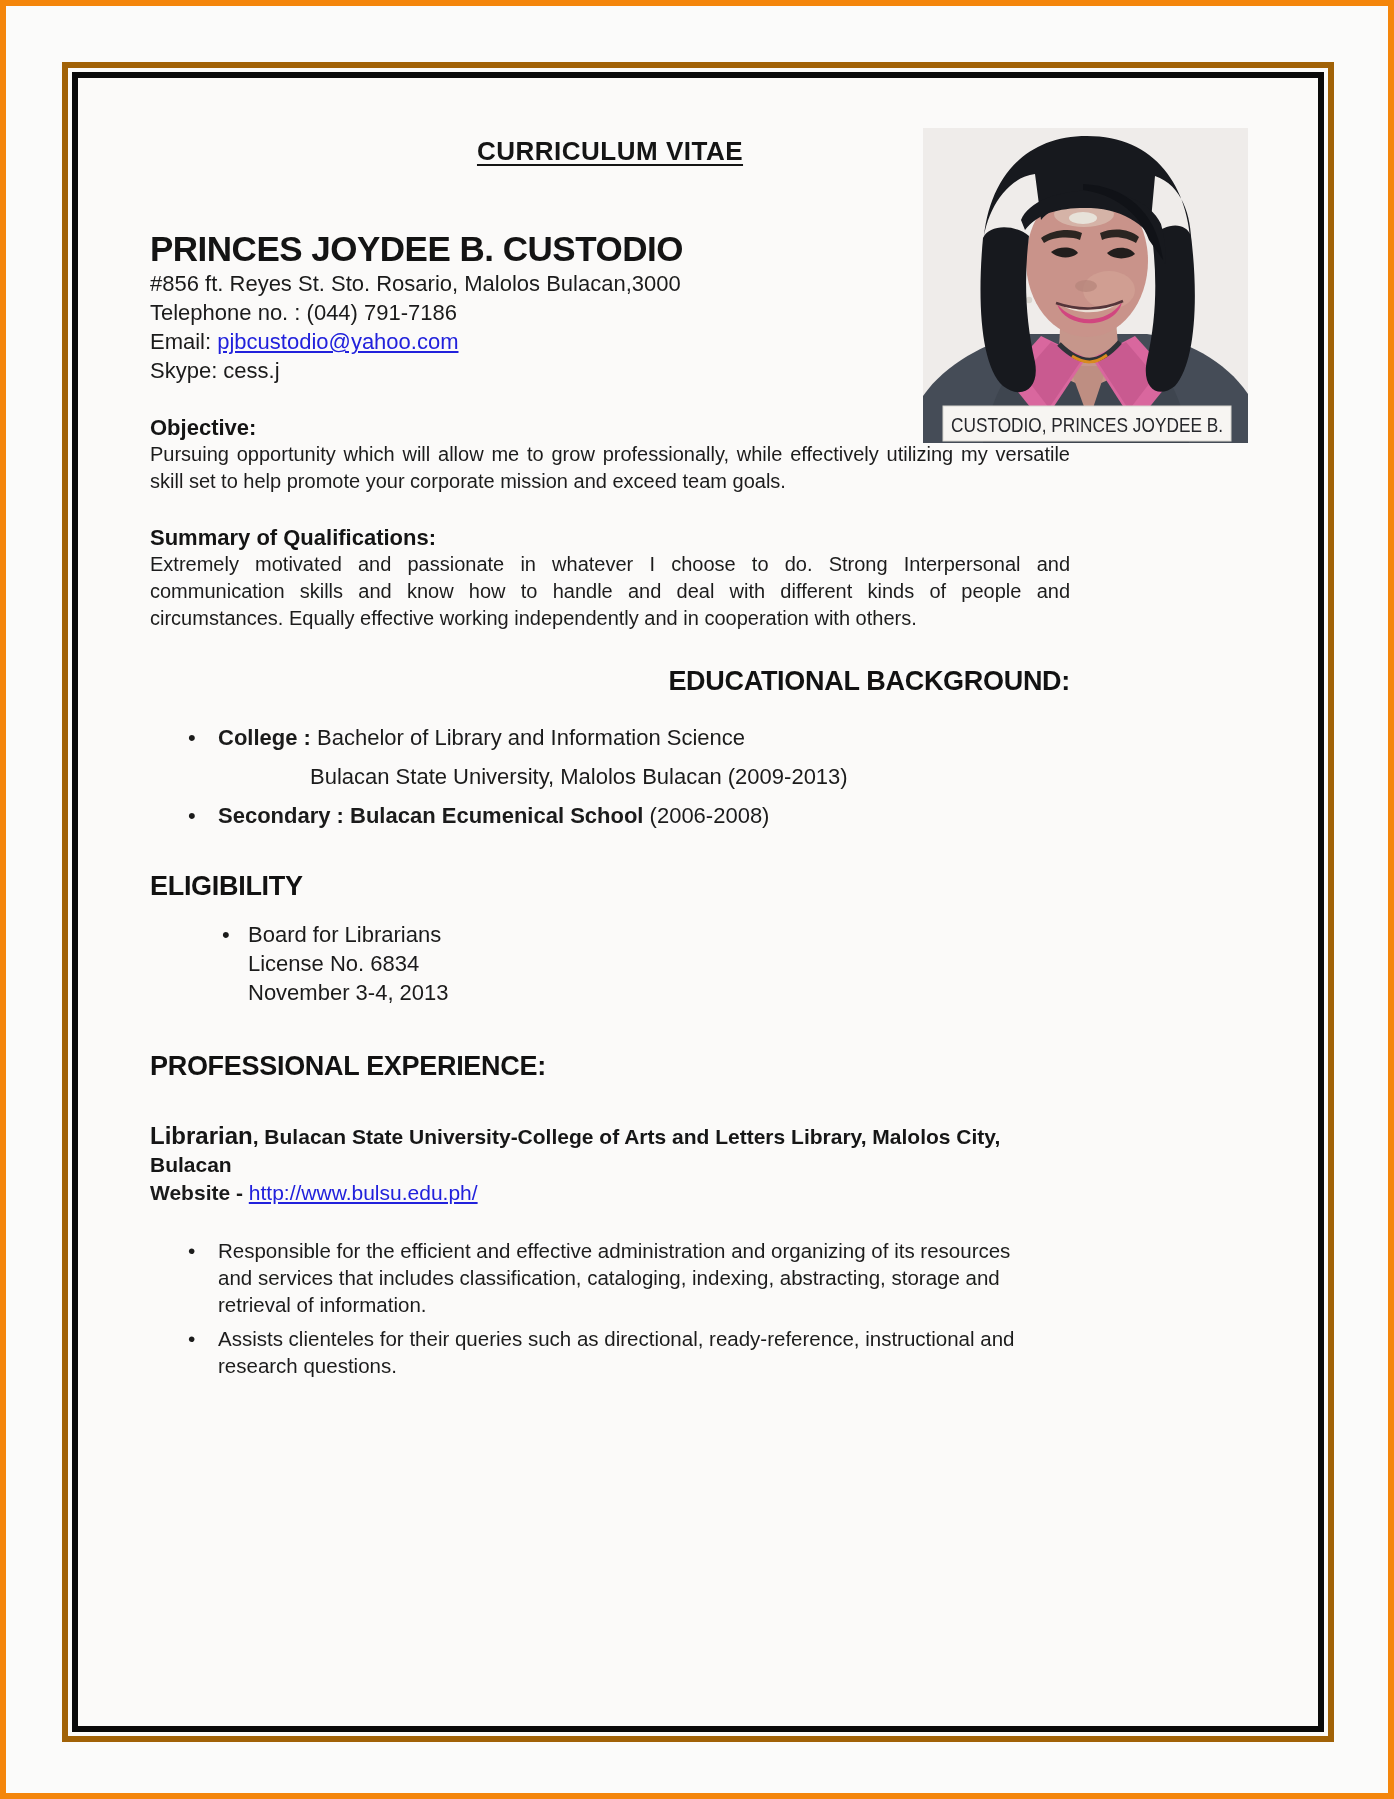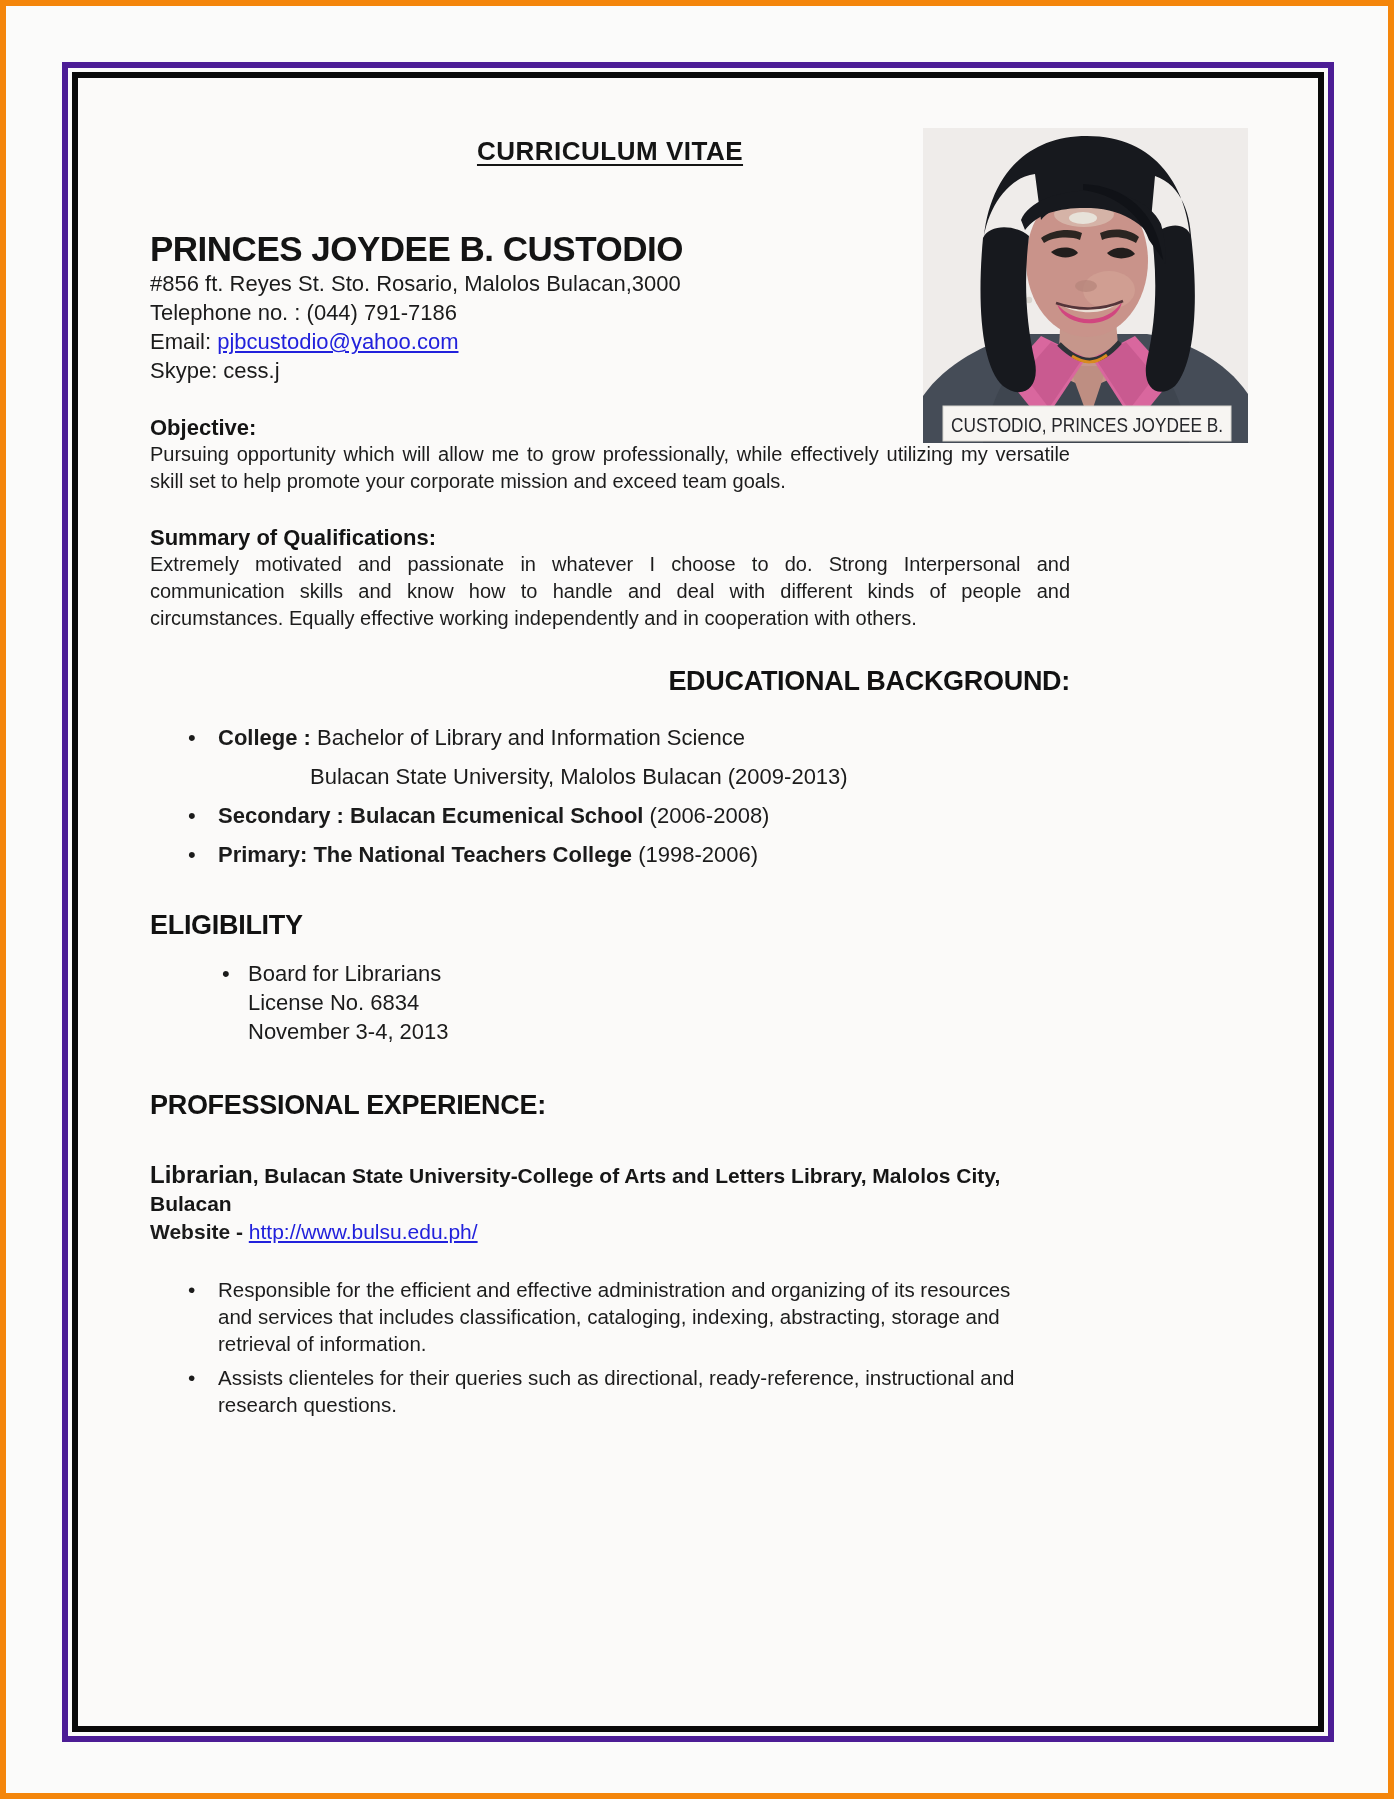--- a/index.html
+++ b/index.html
@@ -6,21 +6,21 @@
   html,body { width:1394px; height:1799px; }
   body { font-family:"Liberation Sans", sans-serif; background:#ffffff; position:relative; }
 
   .page {
     position:absolute; inset:0;
     border:6px solid #F4860B;
     background:#FBFBFA;
   }
   .frame-outer {
     position:absolute; left:56px; top:56px; right:54px; bottom:51px;
-    border:6px solid #4c1d95;
+    border:6px solid #a16207;
     padding-left:12px;
   }
   .frame-inner {
     position:absolute; inset:4px;
     border:6px solid #0A0A0A;
     background:#FBFAF9;
   }
   .content {
     position:absolute; inset:0;
     padding:58px 0 0 72px;
@@ -101,21 +101,20 @@
           <div class="para">Pursuing opportunity which will allow me to grow professionally, while effectively utilizing my versatile skill set to help promote your corporate mission and exceed team goals.</div>
 
           <div class="sub-heading">Summary of Qualifications:</div>
           <div class="para">Extremely motivated and passionate in whatever I choose to do. Strong Interpersonal and communication skills and know how to handle and deal with different kinds of people and circumstances. Equally effective working independently and in cooperation with others.</div>
 
           <div class="section-heading edu-heading">EDUCATIONAL BACKGROUND:</div>
           <div class="edu-list">
             <div class="edu-item"><span class="b">College : </span><span>Bachelor of Library and Information Science</span></div>
             <div class="edu-line2">Bulacan State University, Malolos Bulacan (2009-2013)</div>
             <div class="edu-item"><span class="b">Secondary : Bulacan Ecumenical School </span><span>(2006-2008)</span></div>
-            <div class="edu-item"><span class="b">Primary: The National Teachers College </span><span>(1998-2006)</span></div>
           </div>
 
           <div class="section-heading eli-heading">ELIGIBILITY</div>
           <div class="eli-list">
             <div class="eli-item">Board for Librarians</div>
             <div class="eli-cont">License No. 6834</div>
             <div class="eli-cont">November 3-4, 2013</div>
           </div>
 
           <div class="section-heading pro-heading">PROFESSIONAL EXPERIENCE:</div>

